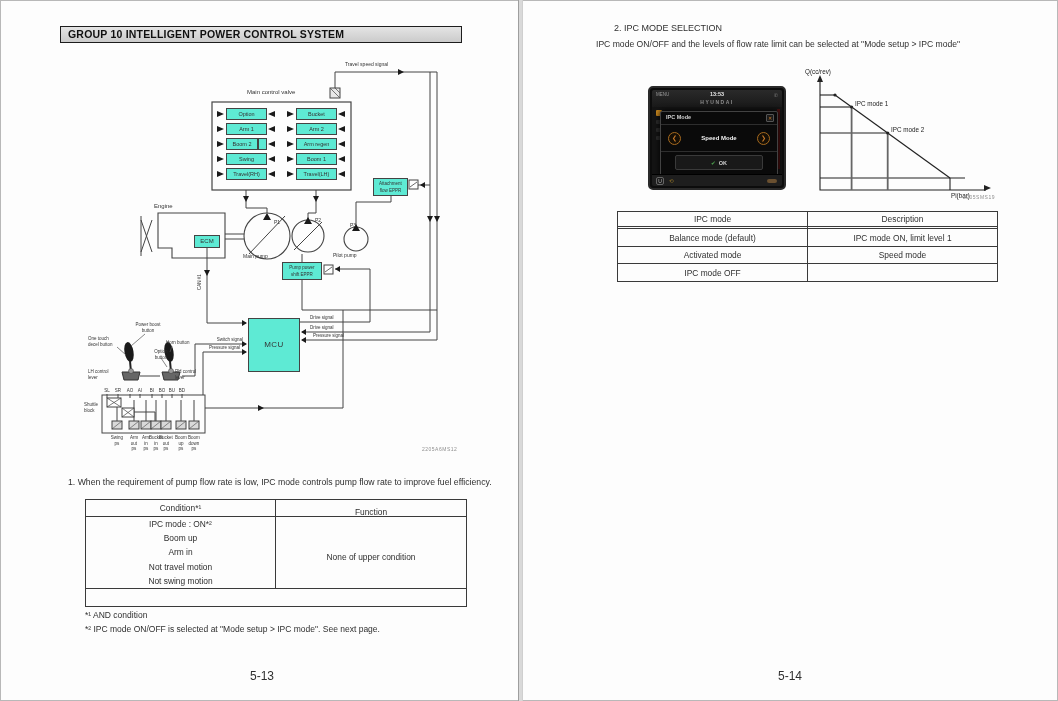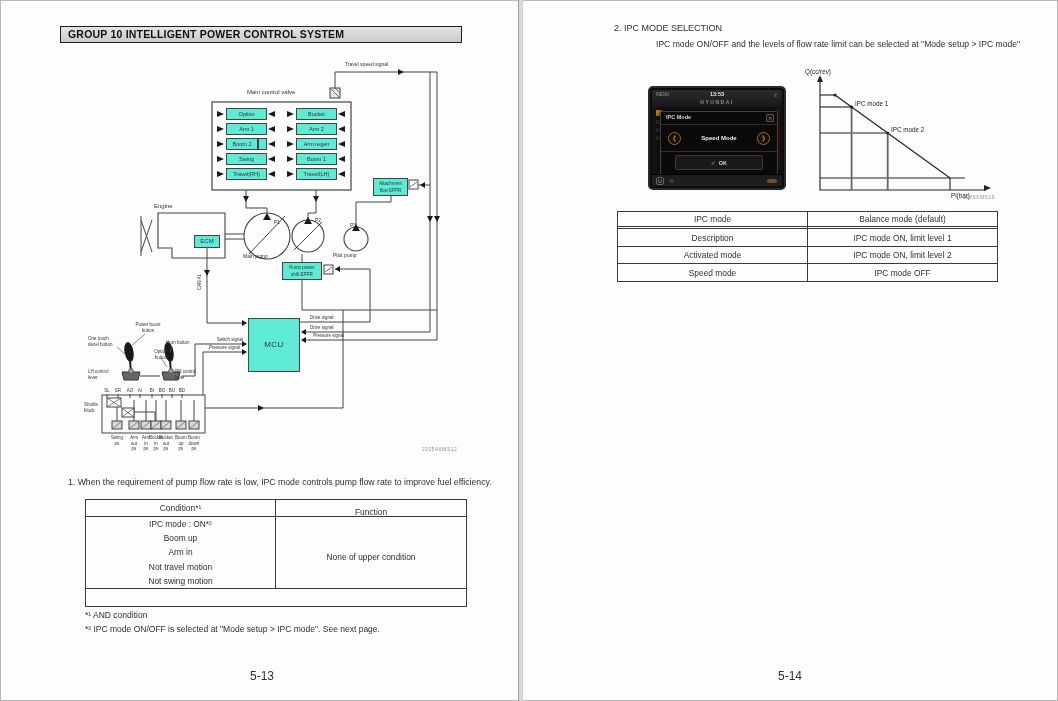--- a/index.html
+++ b/index.html
@@ -29,21 +29,21 @@
           font-size:8.4px;box-sizing:border-box;}
   .ltable>div{border-right:1px solid #3a3a3a;border-bottom:1px solid #3a3a3a;
           display:flex;align-items:center;justify-content:center;text-align:center;}
   .ltable>div:nth-child(2n){border-right:none;margin-top:8px;}
   .ltable>div:nth-child(5),.ltable>div:nth-child(6){border-bottom:none;}
   .cond-lines{line-height:14.2px;}
   .fnotes{position:absolute;left:85px;top:609px;font-size:8.5px;line-height:13.5px;}
   .pageno{position:absolute;top:669px;width:44px;text-align:center;font-size:12px;}
   
   .rtitle{position:absolute;left:614px;top:23px;font-size:9px;}
-  .rbody{position:absolute;left:656px;top:39px;font-size:8.6px;}
+  .rbody{position:absolute;left:596px;top:39px;font-size:8.6px;}
   .rtable{position:absolute;left:617px;top:211px;width:381px;border:1.5px solid #3a3a3a;
           display:grid;grid-template-columns:190px 1fr;grid-template-rows:17px 18px 17px 17px;
           font-size:8.4px;box-sizing:border-box;}
   .rtable>div{border-right:1px solid #3a3a3a;border-bottom:1px solid #3a3a3a;
           display:flex;align-items:center;justify-content:center;}
   .rtable>div:nth-child(2n){border-right:none;}
   .rtable>div:nth-child(1),.rtable>div:nth-child(2){border-bottom:3px double #3a3a3a;}
   .rtable>div:nth-child(7),.rtable>div:nth-child(8){border-bottom:none;}
   
   .disp{position:absolute;left:648px;top:86px;width:138px;height:104px;background:#0c0c0c;
@@ -353,22 +353,21 @@
     <circle cx="84.7" cy="73" r="1.6" fill="#222"></circle>
   </svg>
   <div class="clbl" style="left:52px;top:40px;">IPC mode 1</div>
   <div class="clbl" style="left:88px;top:66px;">IPC mode 2</div>
   <div class="clbl" style="left:148px;top:132px;">Pi(bar)</div>
 </div>
 <div class="abs gray" style="left:963px;top:194px;font-size:5px;letter-spacing:.5px;">2205SMS19</div>
 
 <div class="rtable">
   <div>IPC mode</div>
+  <div>Description</div>
   <div>Balance mode (default)</div>
-  <div>Description</div>
   <div>IPC mode ON, limit level 1</div>
   <div>Activated mode</div>
-  <div>IPC mode ON, limit level 2</div>
   <div>Speed mode</div>
   <div>IPC mode OFF</div>
 </div>
 
 <div class="pageno" style="left:768px;">5-14</div>
 
 </body></html>

